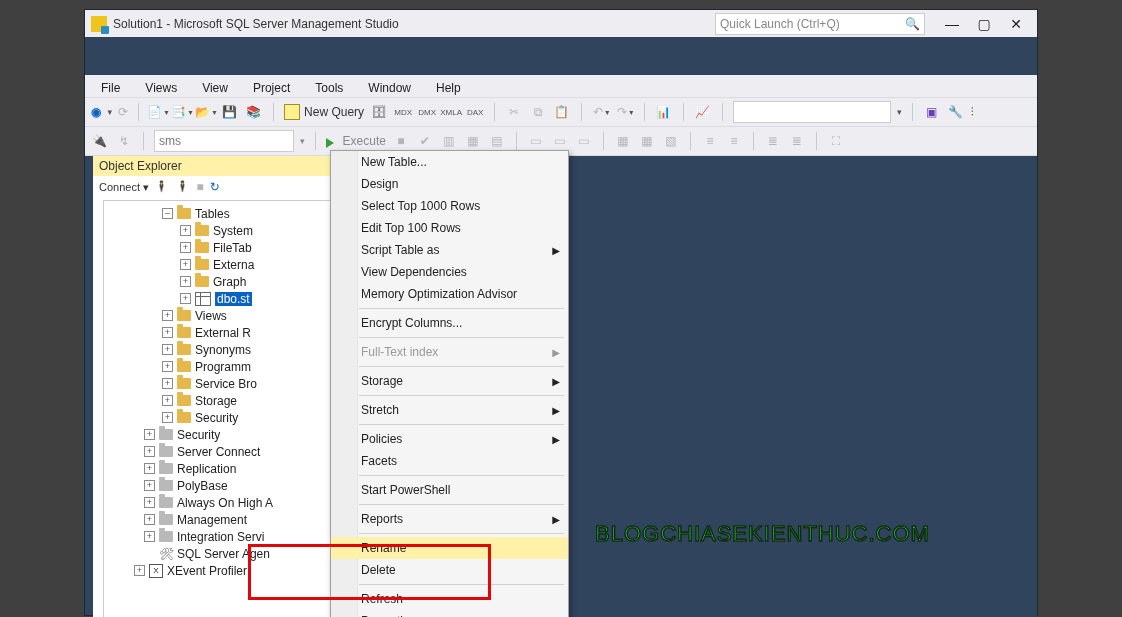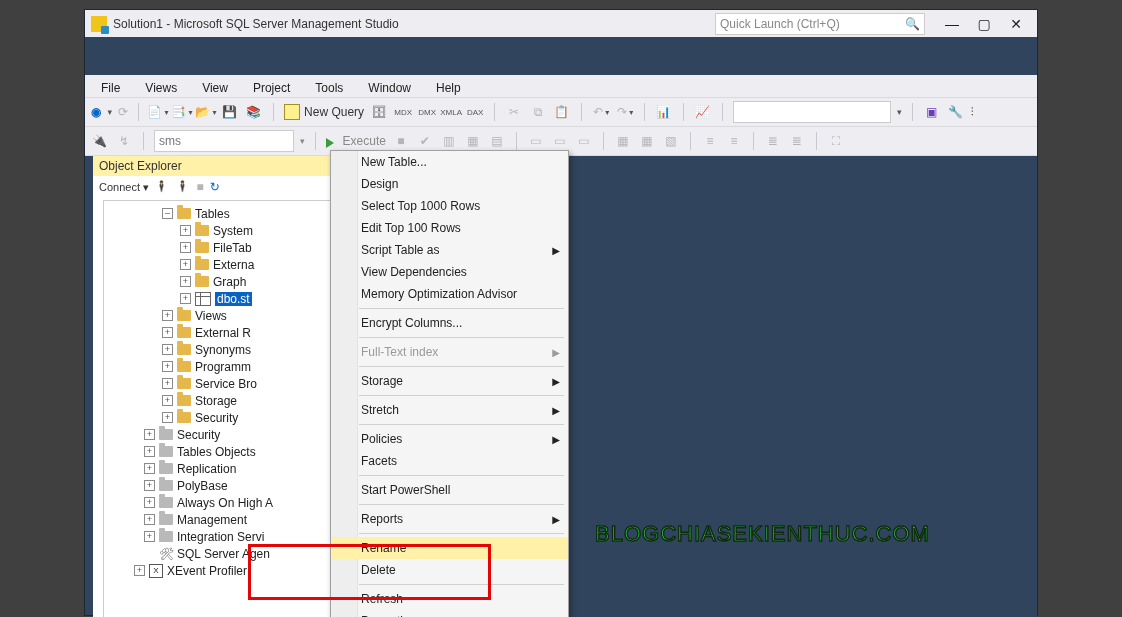--- a/index.html
+++ b/index.html
@@ -271,21 +271,21 @@
                 <span>Security</span>
               </div>
             <div class="node lvlA">
                 <span class="exp">+</span>
                 <span class="folder grey2"></span>
                 <span>Security</span>
               </div>
             <div class="node lvlA">
                 <span class="exp">+</span>
                 <span class="folder grey2"></span>
-                <span>Tables Objects</span>
+                <span>Server Connect</span>
               </div>
             <div class="node lvlA">
                 <span class="exp">+</span>
                 <span class="folder grey2"></span>
                 <span>Replication</span>
               </div>
             <div class="node lvlA">
                 <span class="exp">+</span>
                 <span class="folder grey2"></span>
                 <span>PolyBase</span>

